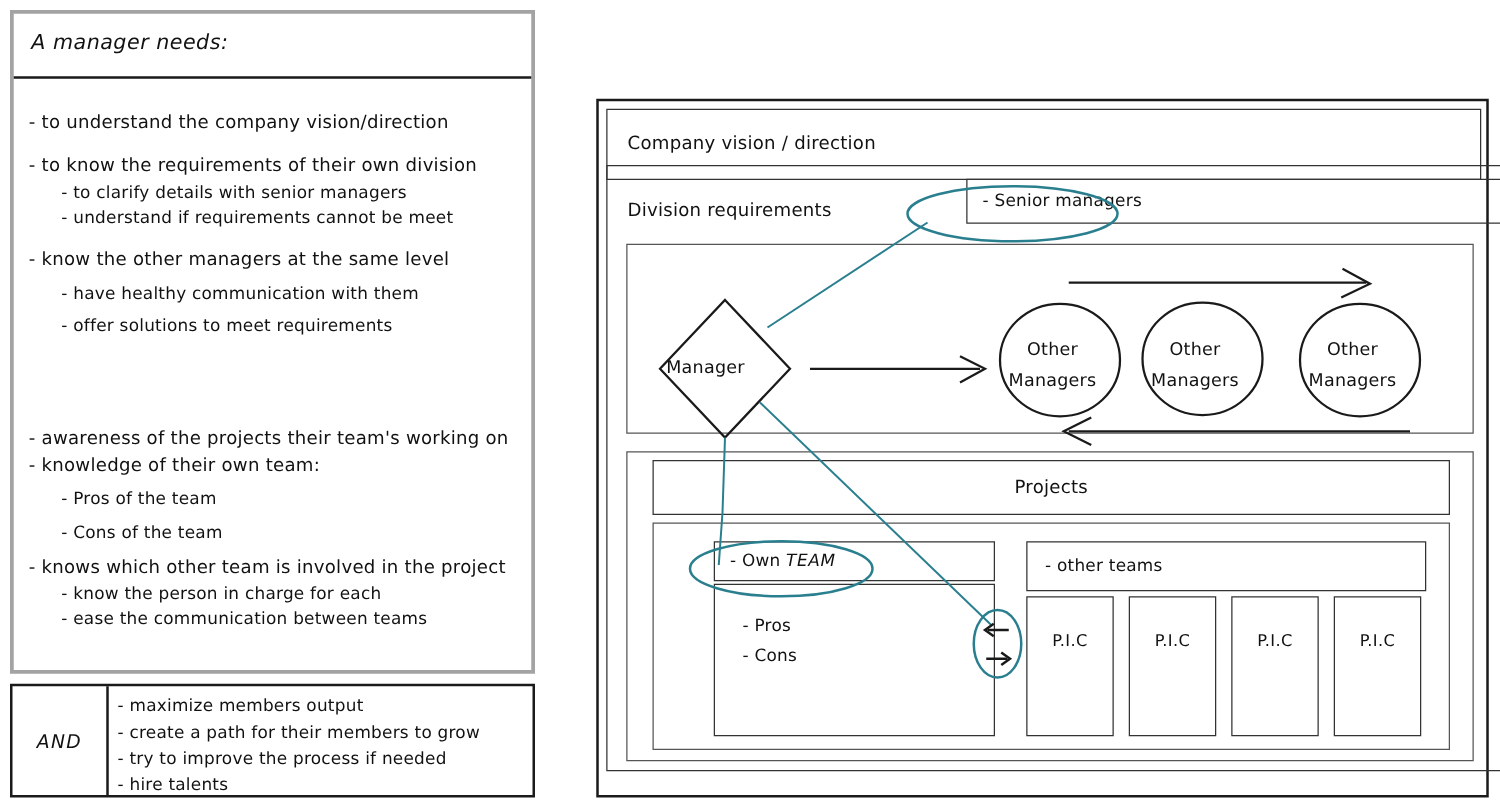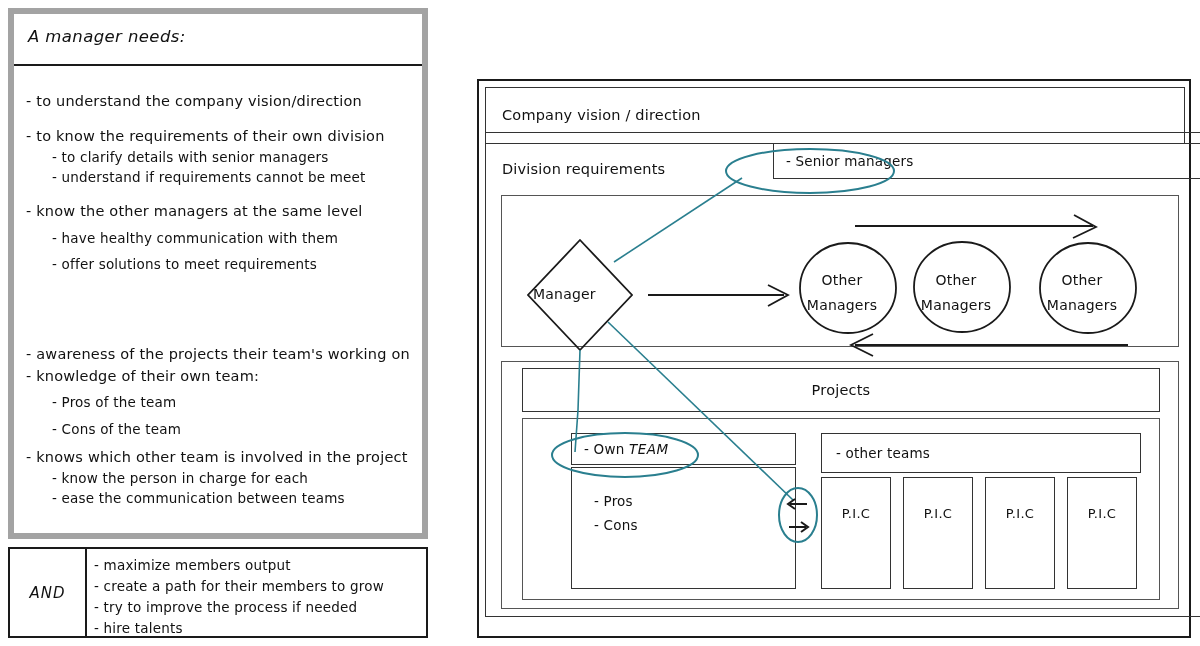--- a/index.html
+++ b/index.html
@@ -7,21 +7,21 @@
   body{
     width:1200px;height:646px;position:relative;overflow:hidden;
     font-family:"DejaVu Sans","Liberation Sans",sans-serif;
     color:#111111;
   }
   .hand{font-family:"DejaVu Sans","Liberation Sans",sans-serif;letter-spacing:.2px;}
 
   
   #left-panel{
     position:absolute;left:8px;top:8px;width:420px;height:531px;
-    border:6px solid #a3a3a3;box-sizing:border-box;background:#fff;
+    border:3px solid #a3a3a3;box-sizing:border-box;background:#fff;
   }
   #left-header{
     position:absolute;left:0;top:0;width:100%;height:52px;
     border-bottom:2px solid #1a1a1a;box-sizing:border-box;
   }
   #left-header-title{
     position:absolute;left:14px;top:13px;font-size:16.5px;font-style:italic;
     letter-spacing:.4px;
   }
   #left-body{position:absolute;left:0;top:52px;width:100%;box-sizing:border-box;padding:26px 12px 0 12px;}

